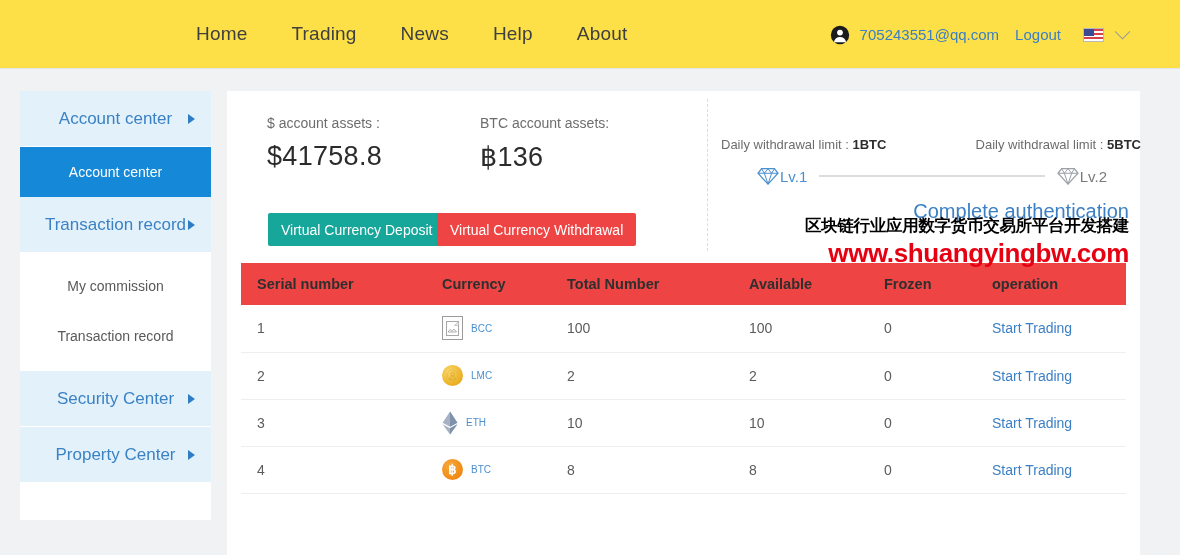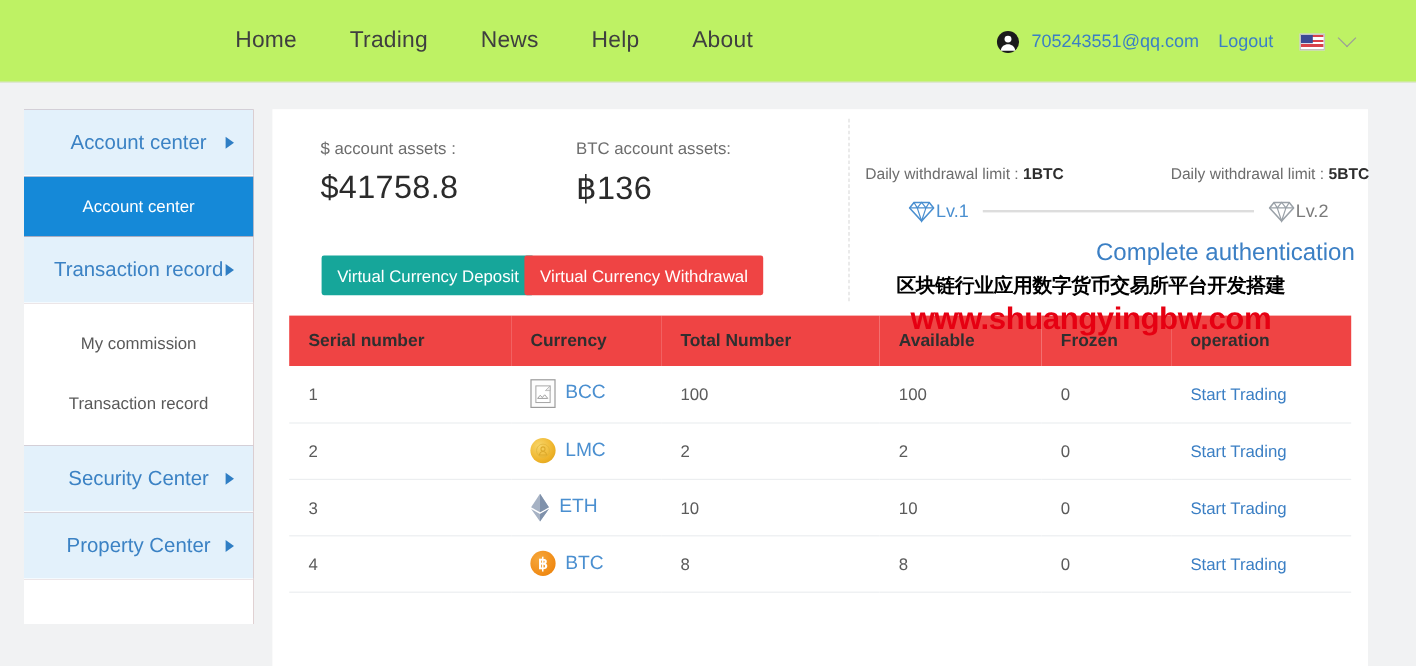--- a/index.html
+++ b/index.html
@@ -13,21 +13,21 @@
   body {
     font-family: "Liberation Sans", sans-serif;
     background: #f1f2f3;
     color: #444;
     font-size: 14px;
   }
 
   
   .topnav {
     height: 69px;
-    background: #bef264;
+    background: #fde047;
     border-bottom: 1px solid #e4e4e4;
     display: flex;
     align-items: center;
     position: relative;
   }
   .nav-links {
     display: flex;
     align-items: center;
     margin-left: 196px;
     gap: 44px;
@@ -99,21 +99,21 @@
   .page {
     display: flex;
     align-items: flex-start;
     padding-top: 22px;
   }
 
   
   .sidebar {
     width: 191px;
     margin-left: 20px;
-    background: #7f1d1d;
+    background: #a3a3a3;
     flex: none;
   }
   .sb-group-head {
     background: #e3f1fb;
     height: 56px;
     display: flex;
     align-items: center;
     justify-content: center;
     position: relative;
     cursor: pointer;
@@ -257,23 +257,23 @@
     color: #3b7fc4;
     text-decoration: none;
     cursor: pointer;
     padding-right: 12px;
   }
 
   
   .watermark {
     position: absolute;
     left: 448px;
-    top: 136px;
+    top: 124px;
     width: 440px;
-    text-align: center;
+    text-align: right;
     pointer-events: none;
     z-index: 5;
   }
   .wm-cn {
     font-size: 16.5px;
     font-weight: bold;
     color: #000000;
     letter-spacing: -0.3px;
     font-family: "DejaVu Sans", sans-serif;
   }
@@ -313,21 +313,21 @@
   .col-total    { width: 182px; }
   .col-avail    { width: 135px; }
   .col-frozen   { width: 108px; }
   .col-op       { width: auto; }
 
   .cur-cell {
     display: flex;
     align-items: center;
     gap: 8px;
   }
-  .cur-name { color: #4a8fd0; font-size: 16px; }
+  .cur-name { color: #4a8fd0; font-size: 10px; }
   .op-link {
     color: #3b7fc4;
     text-decoration: none;
     font-size: 14px;
     cursor: pointer;
   }
 
   
   .coin {
     width: 21px; height: 21px;

